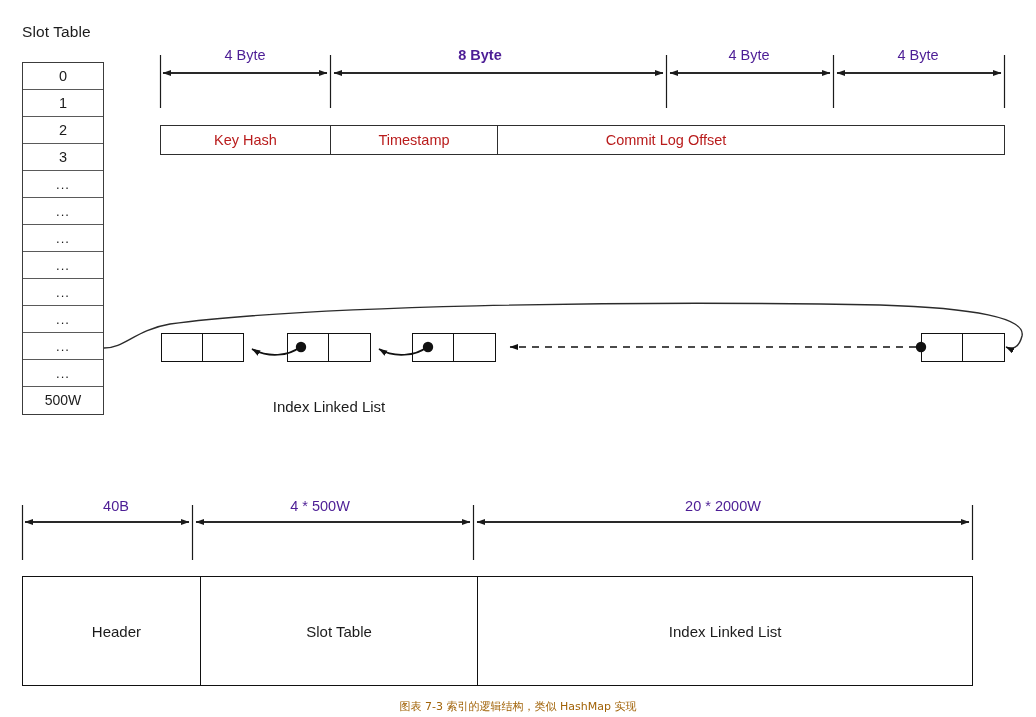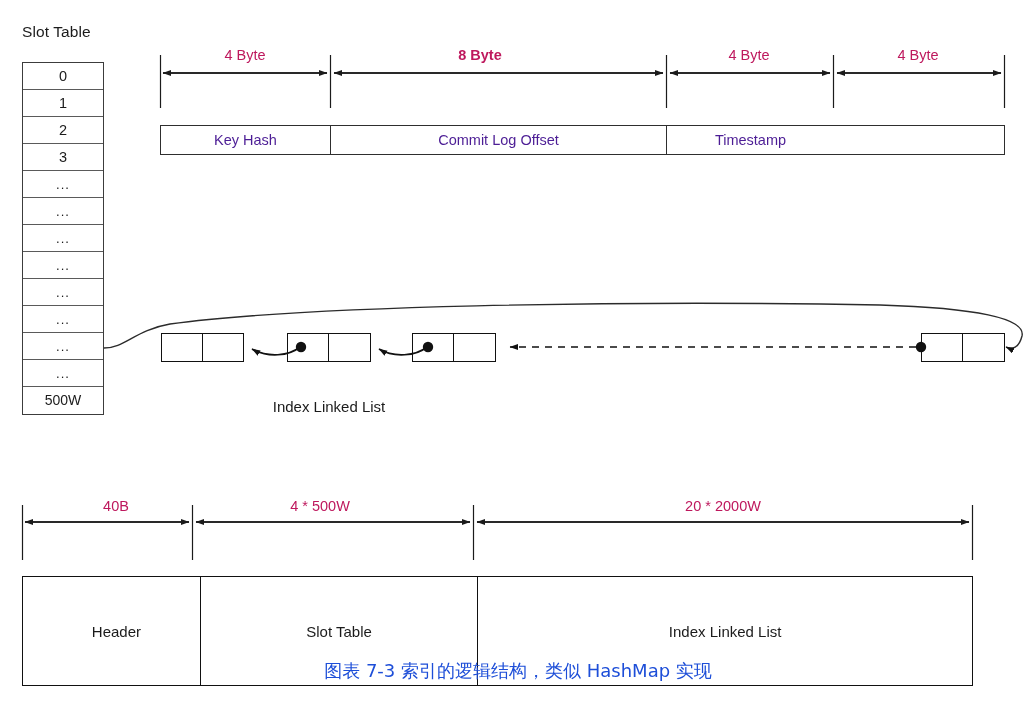--- a/index.html
+++ b/index.html
@@ -64,32 +64,32 @@
     border: 1.3px solid #2e2e2e;
     box-sizing: border-box;
     display: flex;
     background: #fff;
   }
   .rec-field {
     display: flex;
     align-items: center;
     justify-content: center;
     font-size: 14.5px;
-    color: #4c1d95;
+    color: #b91c1c;
     border-right: 1.2px solid #2e2e2e;
     box-sizing: border-box;
     white-space: nowrap;
   }
   .rec-field:last-child { border-right: none; }
 
   
   .dim-label {
     position: absolute;
     font-size: 14.5px;
-    color: #be185d;
+    color: #4c1d95;
     white-space: nowrap;
     text-align: center;
     transform: translateX(-50%);
   }
 
   
   .node {
     position: absolute;
     height: 29px;
     border: 1.6px solid #111;
@@ -132,25 +132,25 @@
     color: #1b1b1b;
     border-right: 1.4px solid #111;
     box-sizing: border-box;
     white-space: nowrap;
   }
   .file-seg:last-child { border-right: none; }
 
   
   .fig-caption {
     left: 0;
-    top: 648px;
+    top: 688px;
     width: 1036px;
     text-align: center;
-    font-size: 18px;
-    color: #1d4ed8;
+    font-size: 11px;
+    color: #a16207;
     font-family: "DejaVu Sans", "Liberation Sans", sans-serif;
   }
 
   svg.overlay {
     position: absolute;
     left: 0;
     top: 0;
     width: 1036px;
     height: 717px;
     pointer-events: none;
@@ -174,22 +174,22 @@
       <div class="slot-cell dots">...</div>
       <div class="slot-cell dots">...</div>
       <div class="slot-cell dots">...</div>
       <div class="slot-cell dots">...</div>
       <div class="slot-cell dots">...</div>
       <div class="slot-cell tail">500W</div>
     </div>
 
   <div class="abs rec-bar" id="rec-bar">
       <div class="rec-field" style="width: 170px;">Key Hash</div>
+      <div class="rec-field" style="width: 167px;">Timestamp</div>
       <div class="rec-field" style="width: 336px;">Commit Log Offset</div>
-      <div class="rec-field" style="width: 167px;">Timestamp</div>
     </div>
 
   <div class="dim-label" style="left:245px; top:47px;">4 Byte</div>
   <div class="dim-label" style="left:480px; top:47px;font-weight:bold;">8 Byte</div>
   <div class="dim-label" style="left:749px; top:47px;">4 Byte</div>
   <div class="dim-label" style="left:918px; top:47px;">4 Byte</div>
 
   <div class="node" style="left:161px; top:333px; width:83px;">
     <div class="node-half"></div>
     <div class="node-half"></div>

